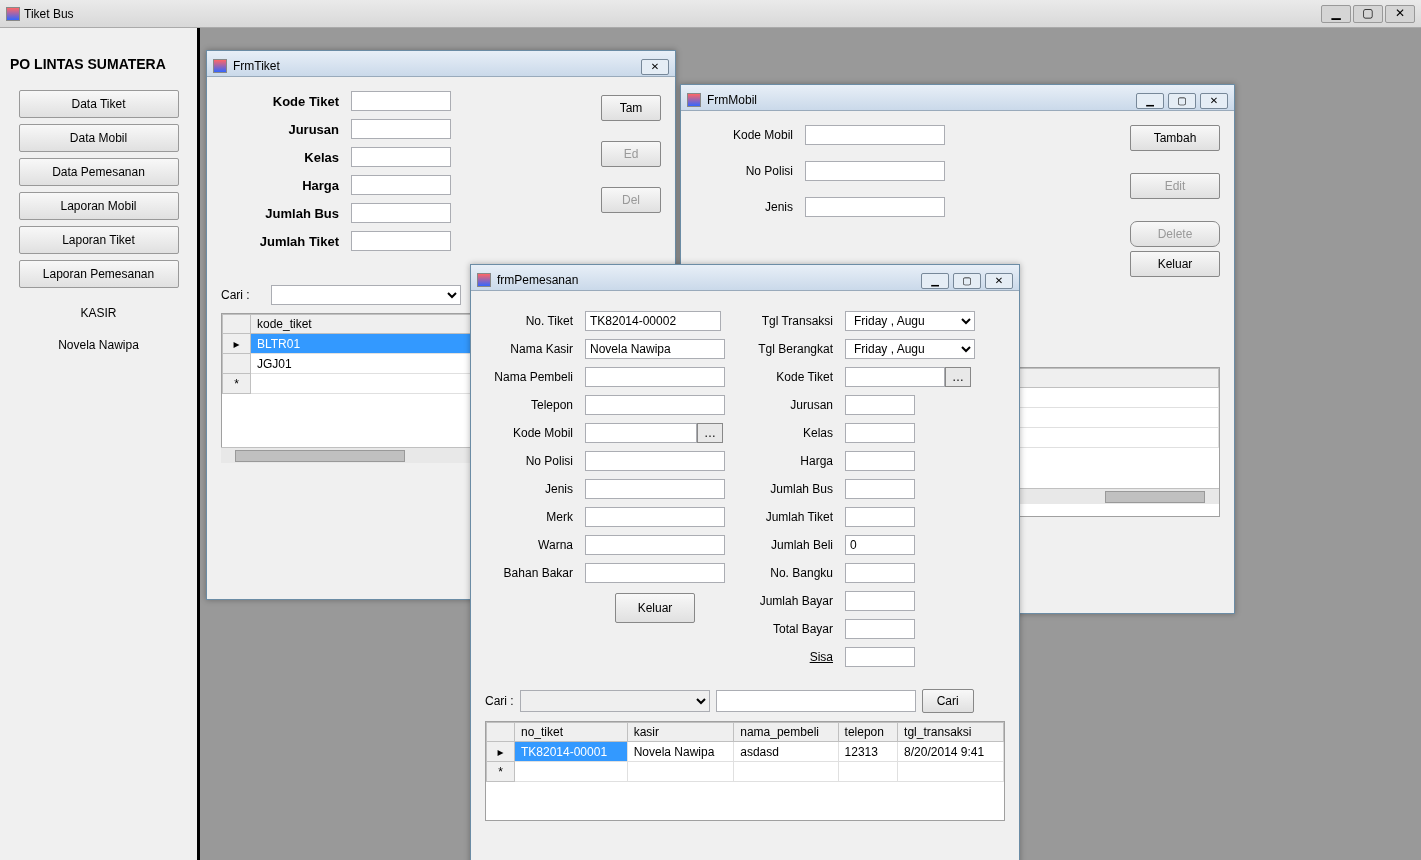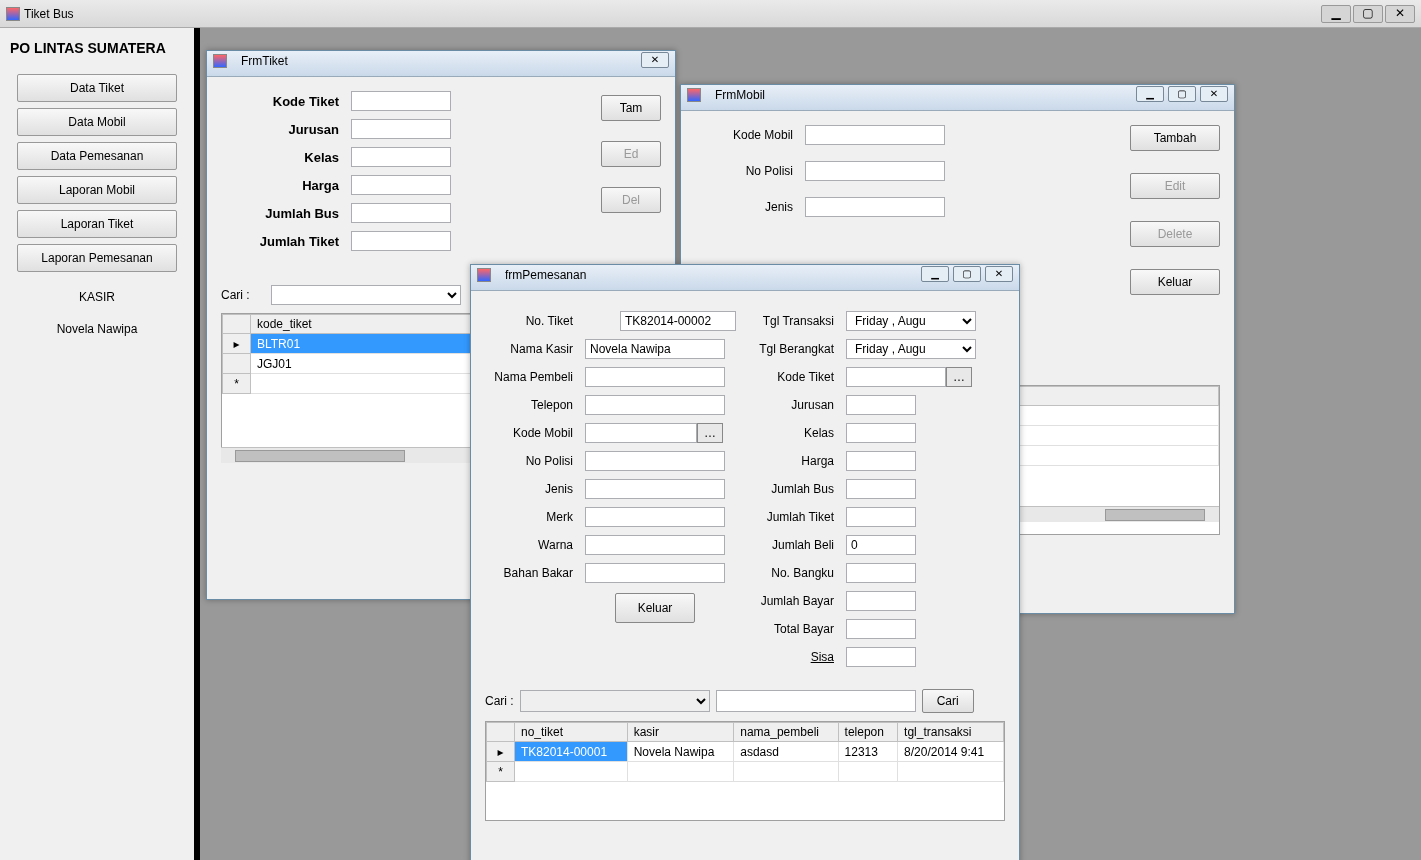--- a/index.html
+++ b/index.html
@@ -2,26 +2,26 @@
 <html><head>
 <meta charset="utf-8">
 <style>
 * { box-sizing: border-box; font-family: "Segoe UI", Tahoma, sans-serif; font-size: 12px; }
 body { margin: 0; background: #999; width: 1421px; height: 860px; overflow: hidden; position: relative; }
 .outer-titlebar { background: linear-gradient(#eaeaea,#d8d8d8); height:28px; display:flex; align-items:center; padding:0 6px; border-bottom:1px solid #aaa; }
 .outer-titlebar .title { font-weight:normal; margin-left:4px; }
 .outer-titlebar .controls { margin-left:auto; display:flex; gap:2px; }
 .win-btn { width:30px; height:18px; background:#d5d5d5; border:1px solid #999; border-radius:2px; text-align:center; line-height:14px; cursor:pointer; }
 .mdi-client { position:absolute; top:28px; left:0; right:0; bottom:0; background:#999; }
-.sidebar { position:absolute; top:0; left:0; width:200px; bottom:0; background:#f0f0f0; border-right:6px solid #000000; padding:4px 6px; }
+.sidebar { position:absolute; top:0; left:0; width:200px; bottom:0; background:#f0f0f0; border-right:3px solid #000000; padding:20px 6px; }
 .sidebar h2 { font-size:14px; font-weight:bold; margin:8px 4px 18px 4px; }
 .side-btn { display:block; width:160px; height:28px; margin:0 auto 6px auto; background:linear-gradient(#f8f8f8,#e0e0e0); border:1px solid #999; border-radius:2px; cursor:pointer; }
 .side-label { text-align:center; margin-top:18px; }
 .child-window { position:absolute; background:#f0f0f0; border:1px solid #6b8ca5; box-shadow:0 0 6px rgba(0,0,0,.3); }
-.cw-titlebar { height:26px; background:linear-gradient(#e8eff7,#cad9ea); display:flex; align-items:flex-end; padding:8px 6px; border-bottom:1px solid #9ab;gap:8px; }
+.cw-titlebar { height:26px; background:linear-gradient(#e8eff7,#cad9ea); display:flex; align-items:flex-start; padding:8px 6px; border-bottom:1px solid #9ab; }
 .cw-titlebar .icon { width:14px; height:14px; background:linear-gradient(#f66,#36f); border:1px solid #888; margin-right:6px; }
 .cw-titlebar .controls { margin-left:auto; display:flex; gap:4px; }
 .cw-btn { width:28px; height:16px; border:1px solid #789; background:#e5edf5; border-radius:2px; display:flex; align-items:center; justify-content:center; cursor:pointer; font-size:10px; line-height:1; }
 .cw-body { padding:14px; position:relative; }
 .form-row { display:flex; align-items:center; margin-bottom:8px; }
 .form-row label { width:130px; text-align:right; padding-right:12px; font-weight:bold; font-size:13px; }
 .form-row input[type=text], .form-row select { height:20px; border:1px solid #abadb3; padding:0 4px; background:#fff; }
 .form-row input.small { width:100px; }
 .btn { height:26px; background:linear-gradient(#f8f8f8,#e0e0e0); border:1px solid #888; border-radius:2px; cursor:pointer; padding:0 14px; }
 .btn:disabled, .btn.disabled { color:#999; }
@@ -165,21 +165,21 @@
               <input type="text" style="width: 140px;">
             </div>
           <div class="form-row" style="margin-top:16px;">
               <label class="lbl-light" style="width:110px;">Jenis</label>
               <input type="text" style="width: 140px;">
             </div>
         </div>
         <div style="width:90px;">
           <button class="btn" style="width:90px;margin-bottom:22px;">Tambah</button>
           <button class="btn disabled" style="width:90px;margin-bottom:22px;">Edit</button>
-          <button class="btn disabled" style="width:90px;margin-bottom:22px;">Delete</button>
+          <button class="btn disabled" style="width:90px;margin-bottom:4px;border-radius:7px;">Delete</button>
           <button class="btn" style="width:90px;">Keluar</button>
         </div>
       </div>
       <div style="margin-top:60px; display:flex; gap:6px; align-items:center;">
         <input type="text" style="width: 120px; height: 22px; border: 1px solid rgb(171, 173, 179);">
         <button class="btn" style="height:24px;">Cari</button>
       </div>
       <div class="grid" style="margin-top:6px;height:150px;">
         <table>
           <tbody>
@@ -216,21 +216,21 @@
         <div class="cw-btn">▁</div>
         <div class="cw-btn">▢</div>
         <div class="cw-btn">✕</div>
       </div>
     </div>
     <div class="cw-body" style="padding:20px 14px;">
       <div class="two-col">
         <div class="col">
           <div class="form-row">
               <label class="lbl-light" style="width:100px;">No. Tiket</label>
-              <input type="text" style="width: 116px; margin-left: 35px;" value="TK82014-00002">
+              <input type="text" style="width: 136px;" value="TK82014-00002">
             </div>
           <div class="form-row">
               <label class="lbl-light" style="width:100px;">Nama Kasir</label>
               <input type="text" style="width: 140px;" value="Novela Nawipa">
             </div>
           <div class="form-row">
               <label class="lbl-light" style="width:100px;">Nama Pembeli</label>
               <input type="text" style="width: 140px;">
             </div>
           <div class="form-row">

